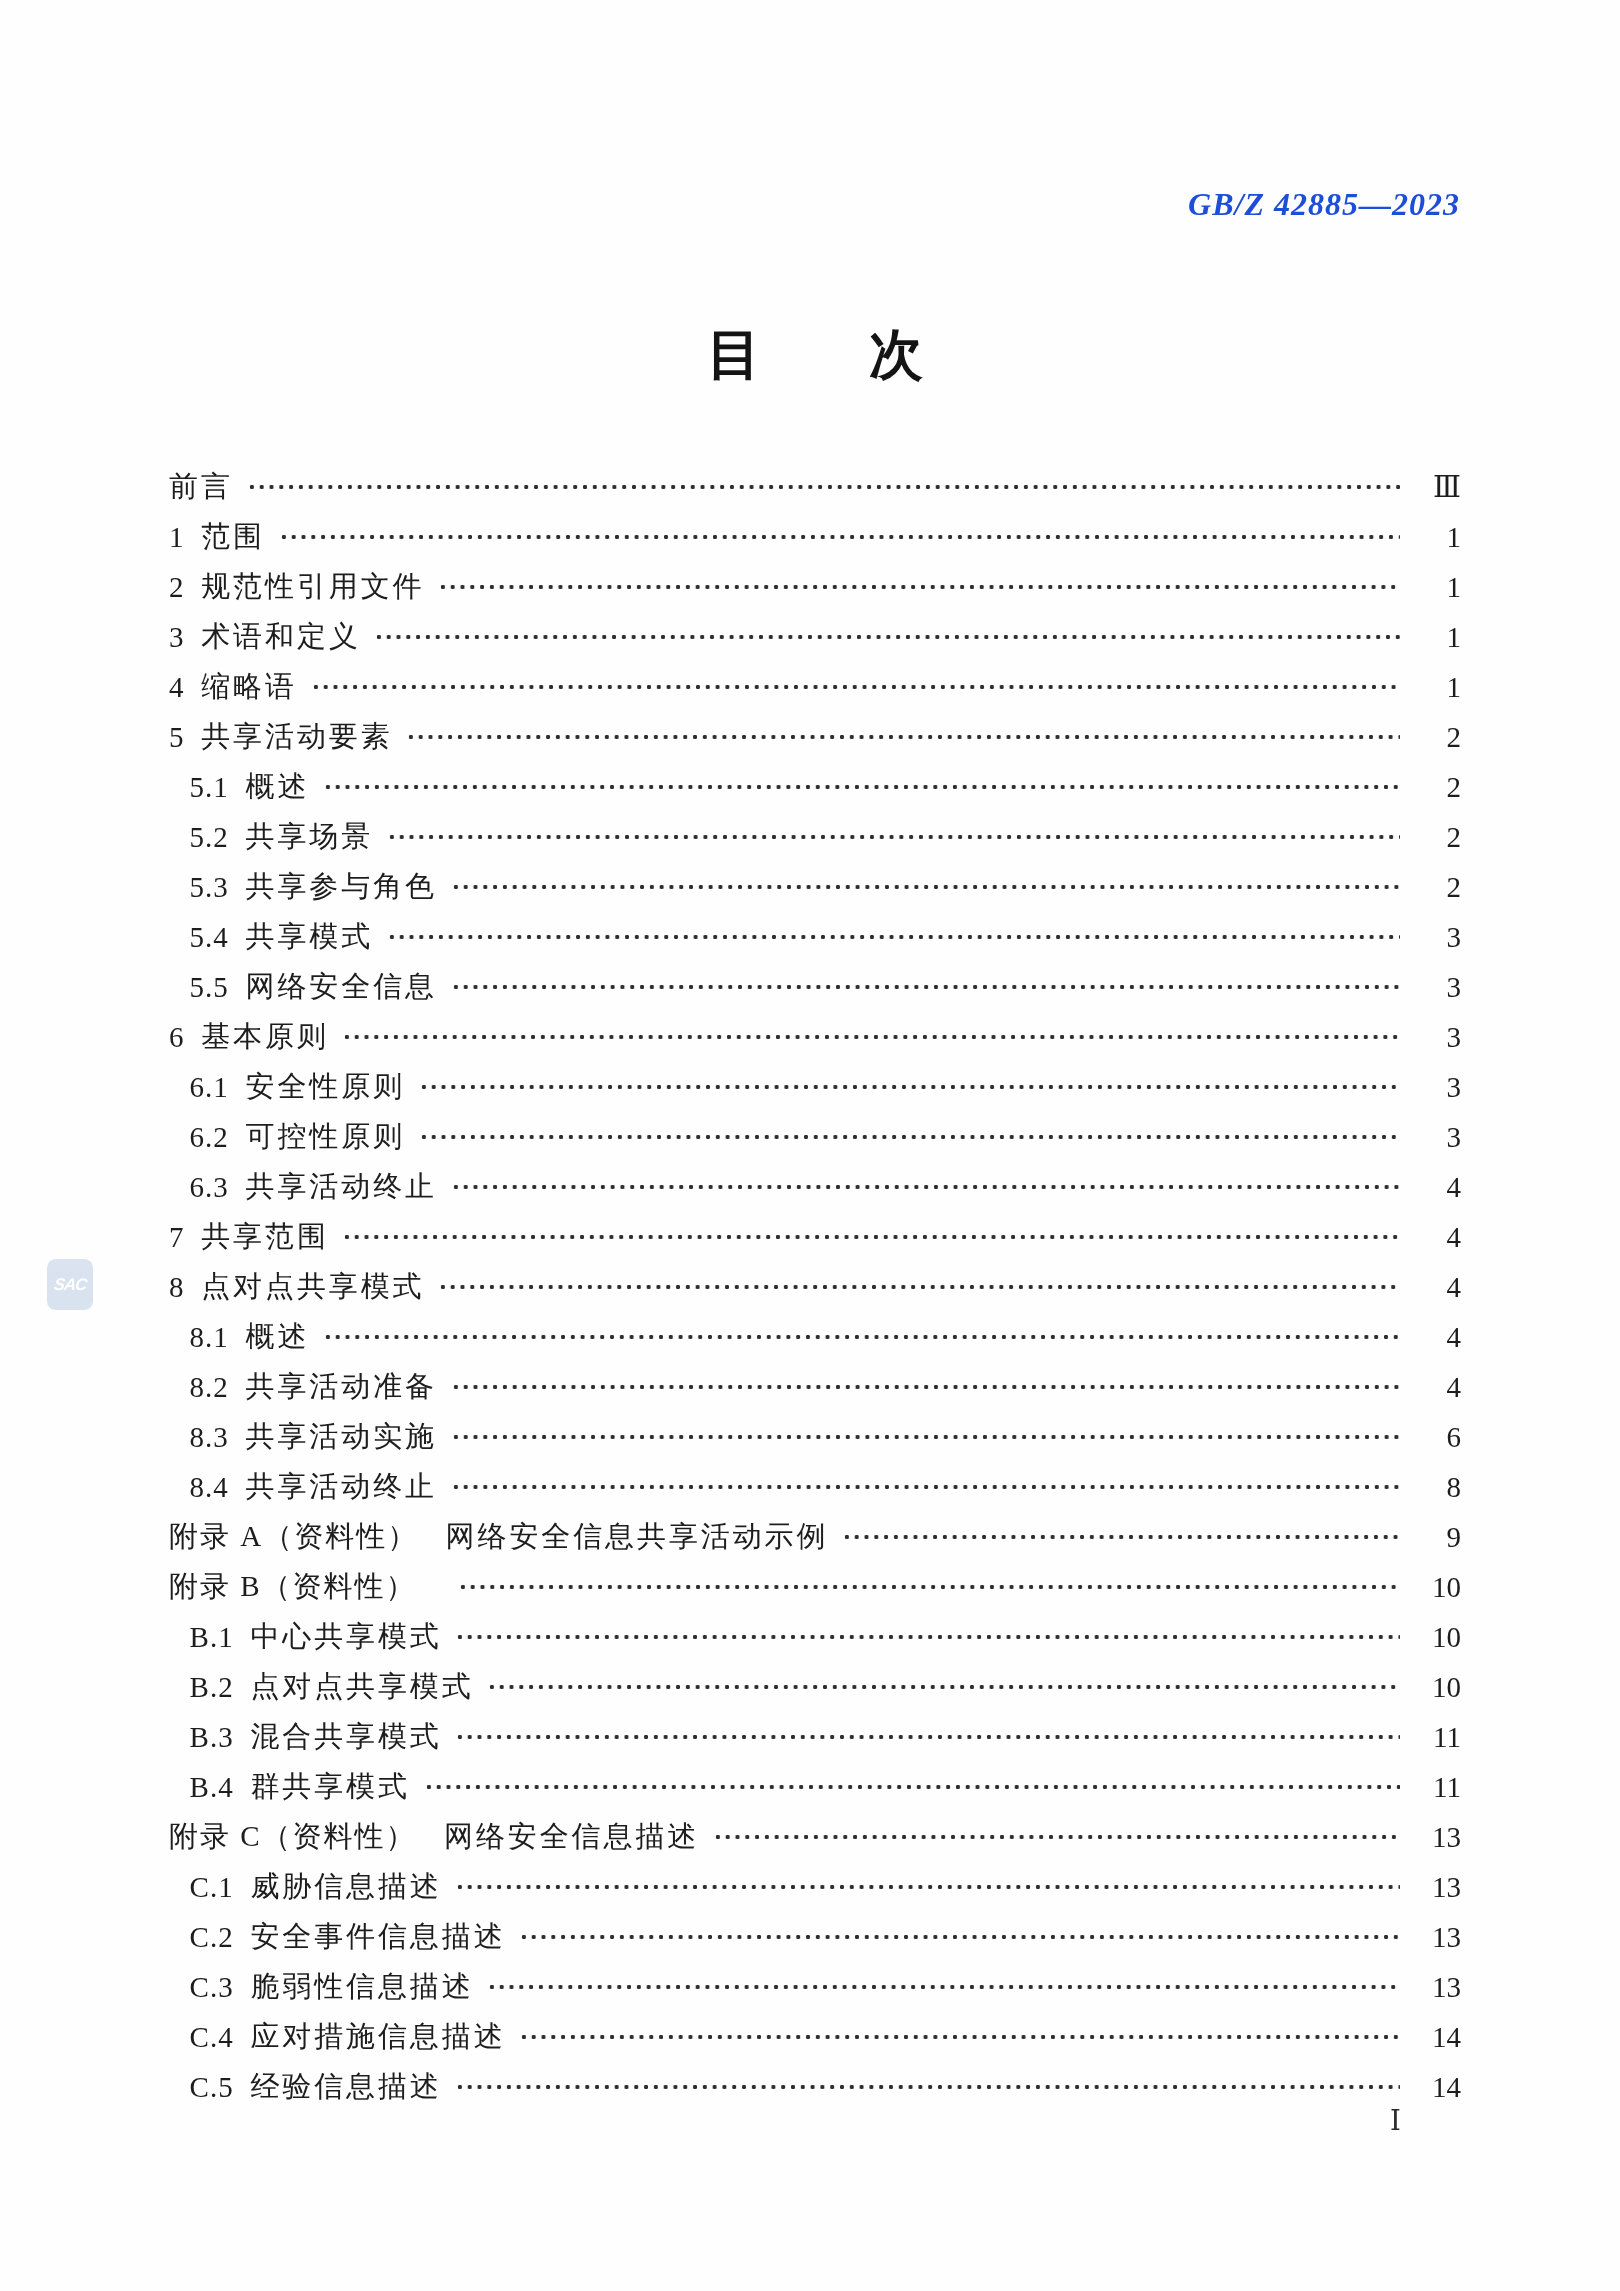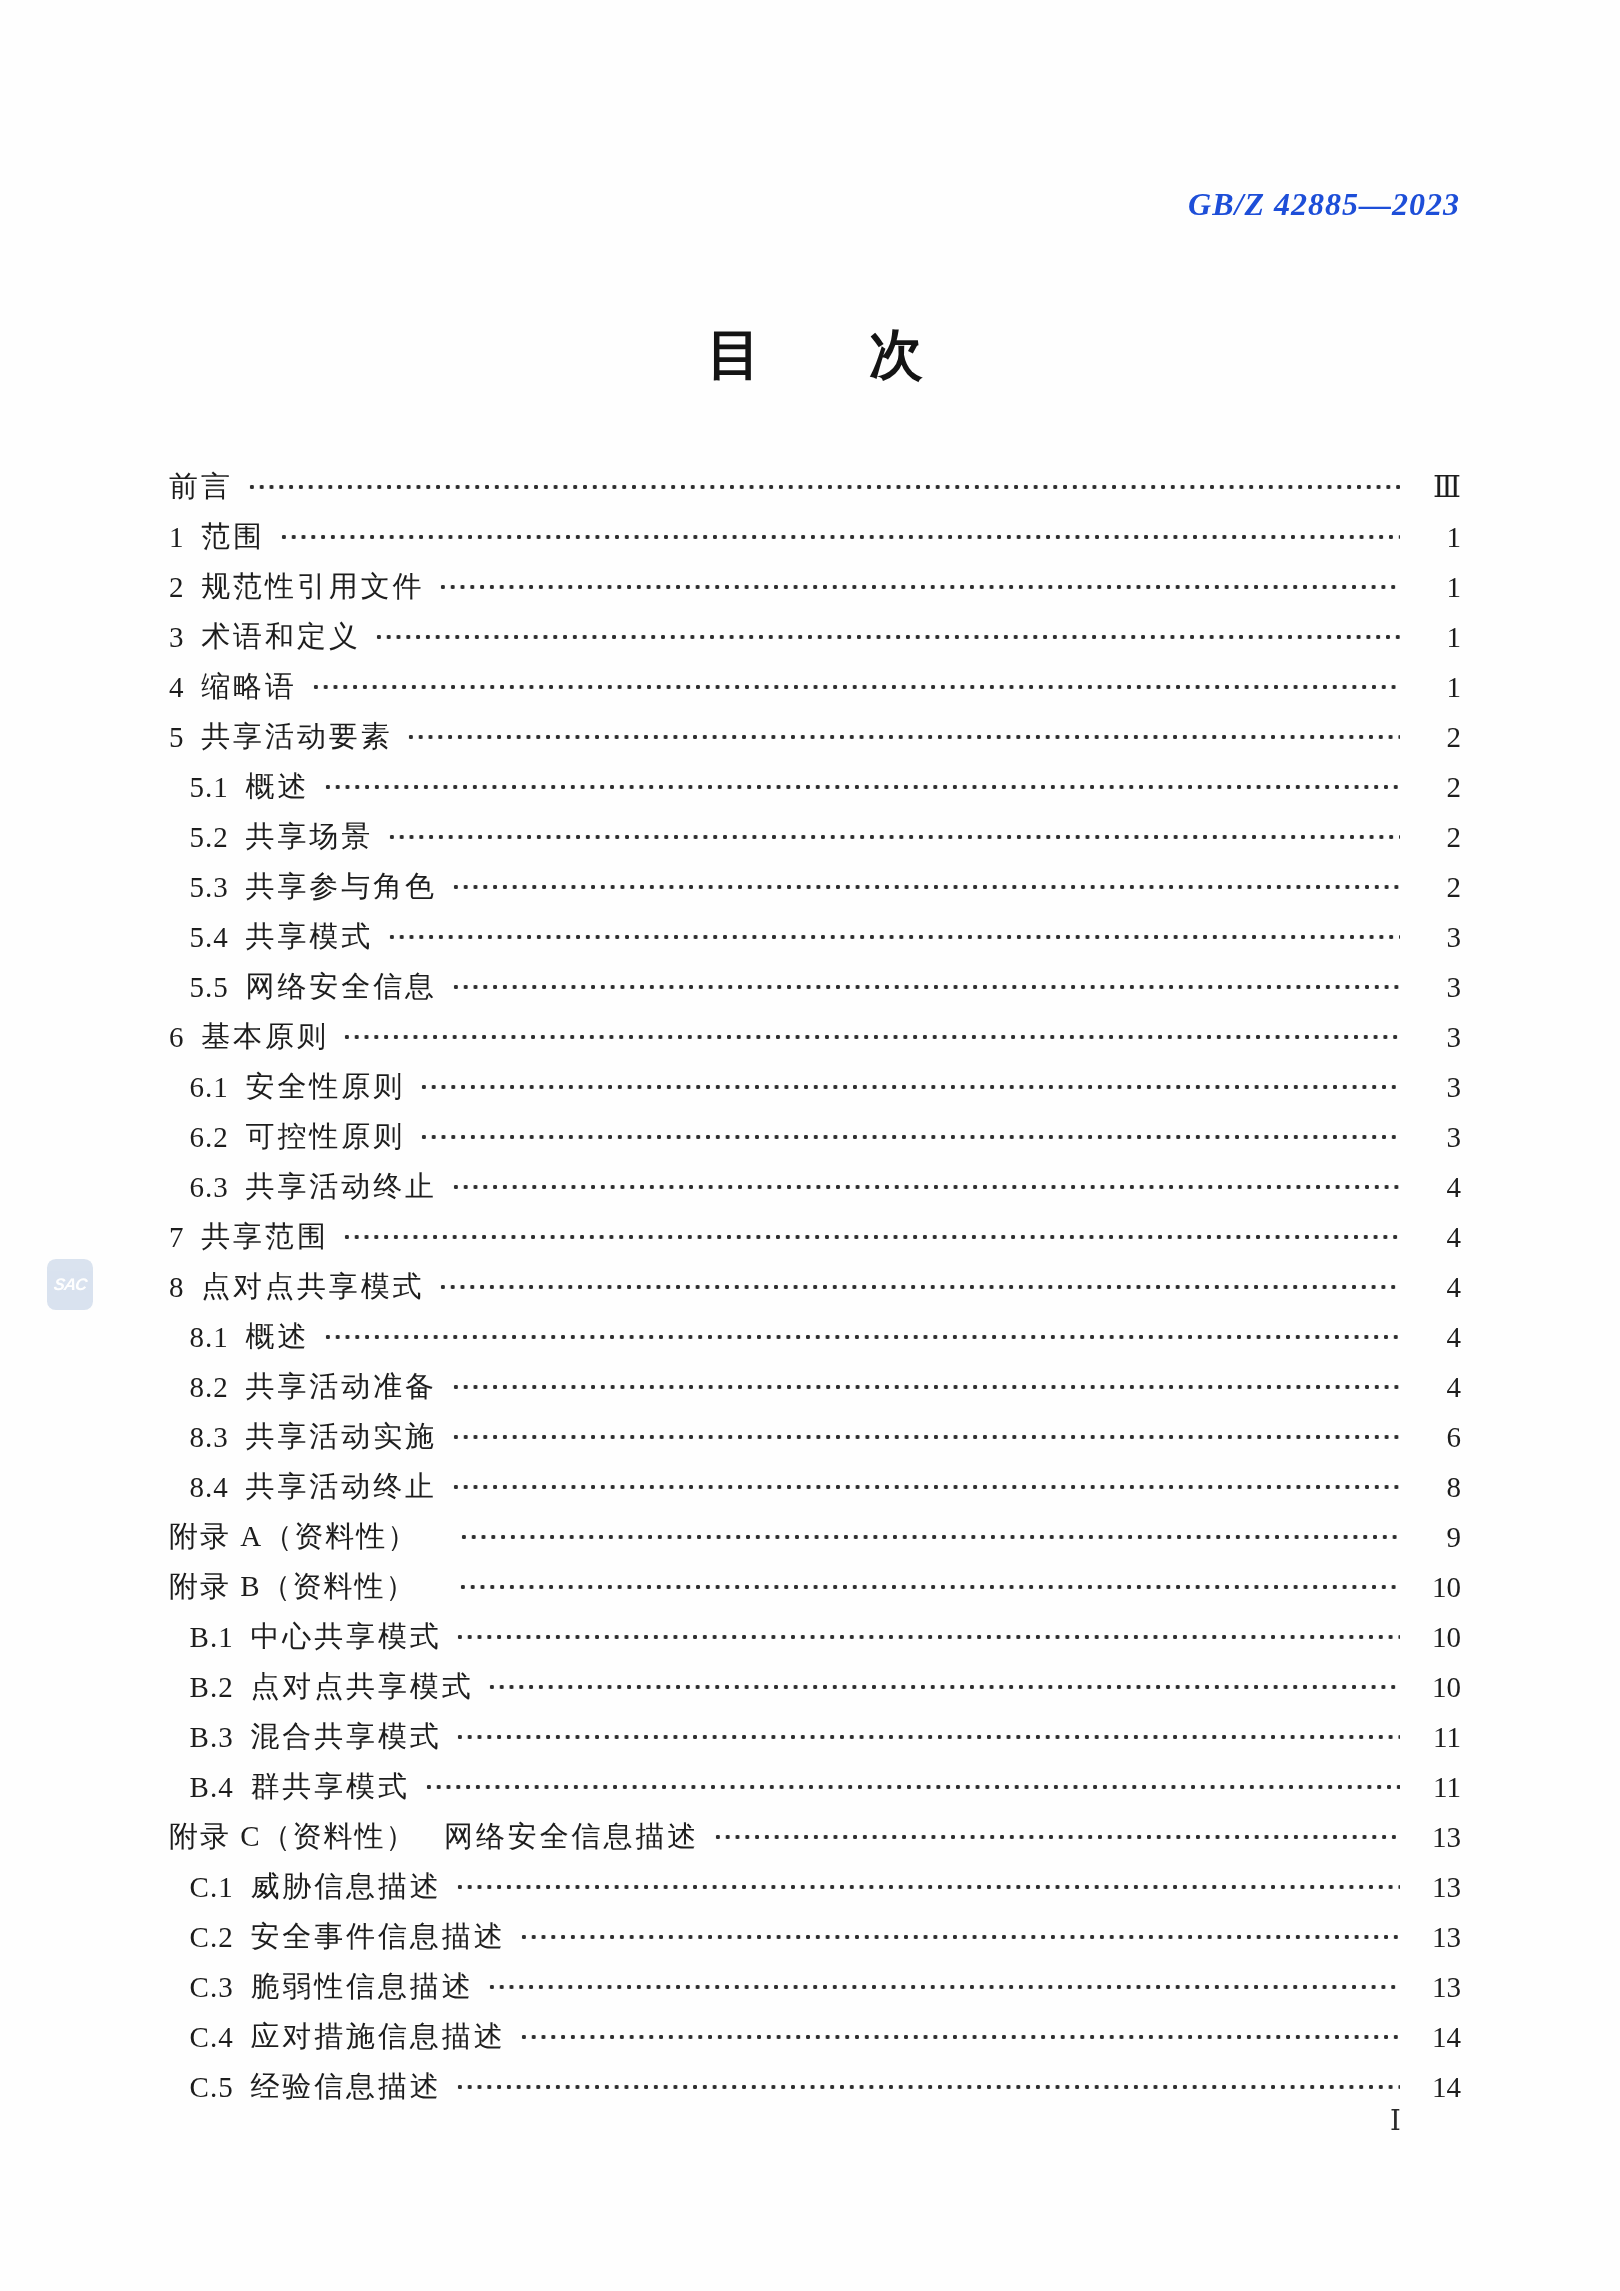--- a/index.html
+++ b/index.html
@@ -231,20 +231,21 @@
 
   <div class="row lvl1">
     <span class="num">8.4</span>
     <span class="ttl">共享活动终止</span>
     <span class="leader"></span>
     <span class="pg">8</span>
   </div>
 
   <div class="row appendix">
     <span class="num">附录 A（资料性）</span>
+    <span class="ttl">网络安全信息共享活动示例</span>
     <span class="leader"></span>
     <span class="pg">9</span>
   </div>
 
   <div class="row appendix">
     <span class="num">附录 B（资料性）</span>
     <span class="leader"></span>
     <span class="pg">10</span>
   </div>
 

